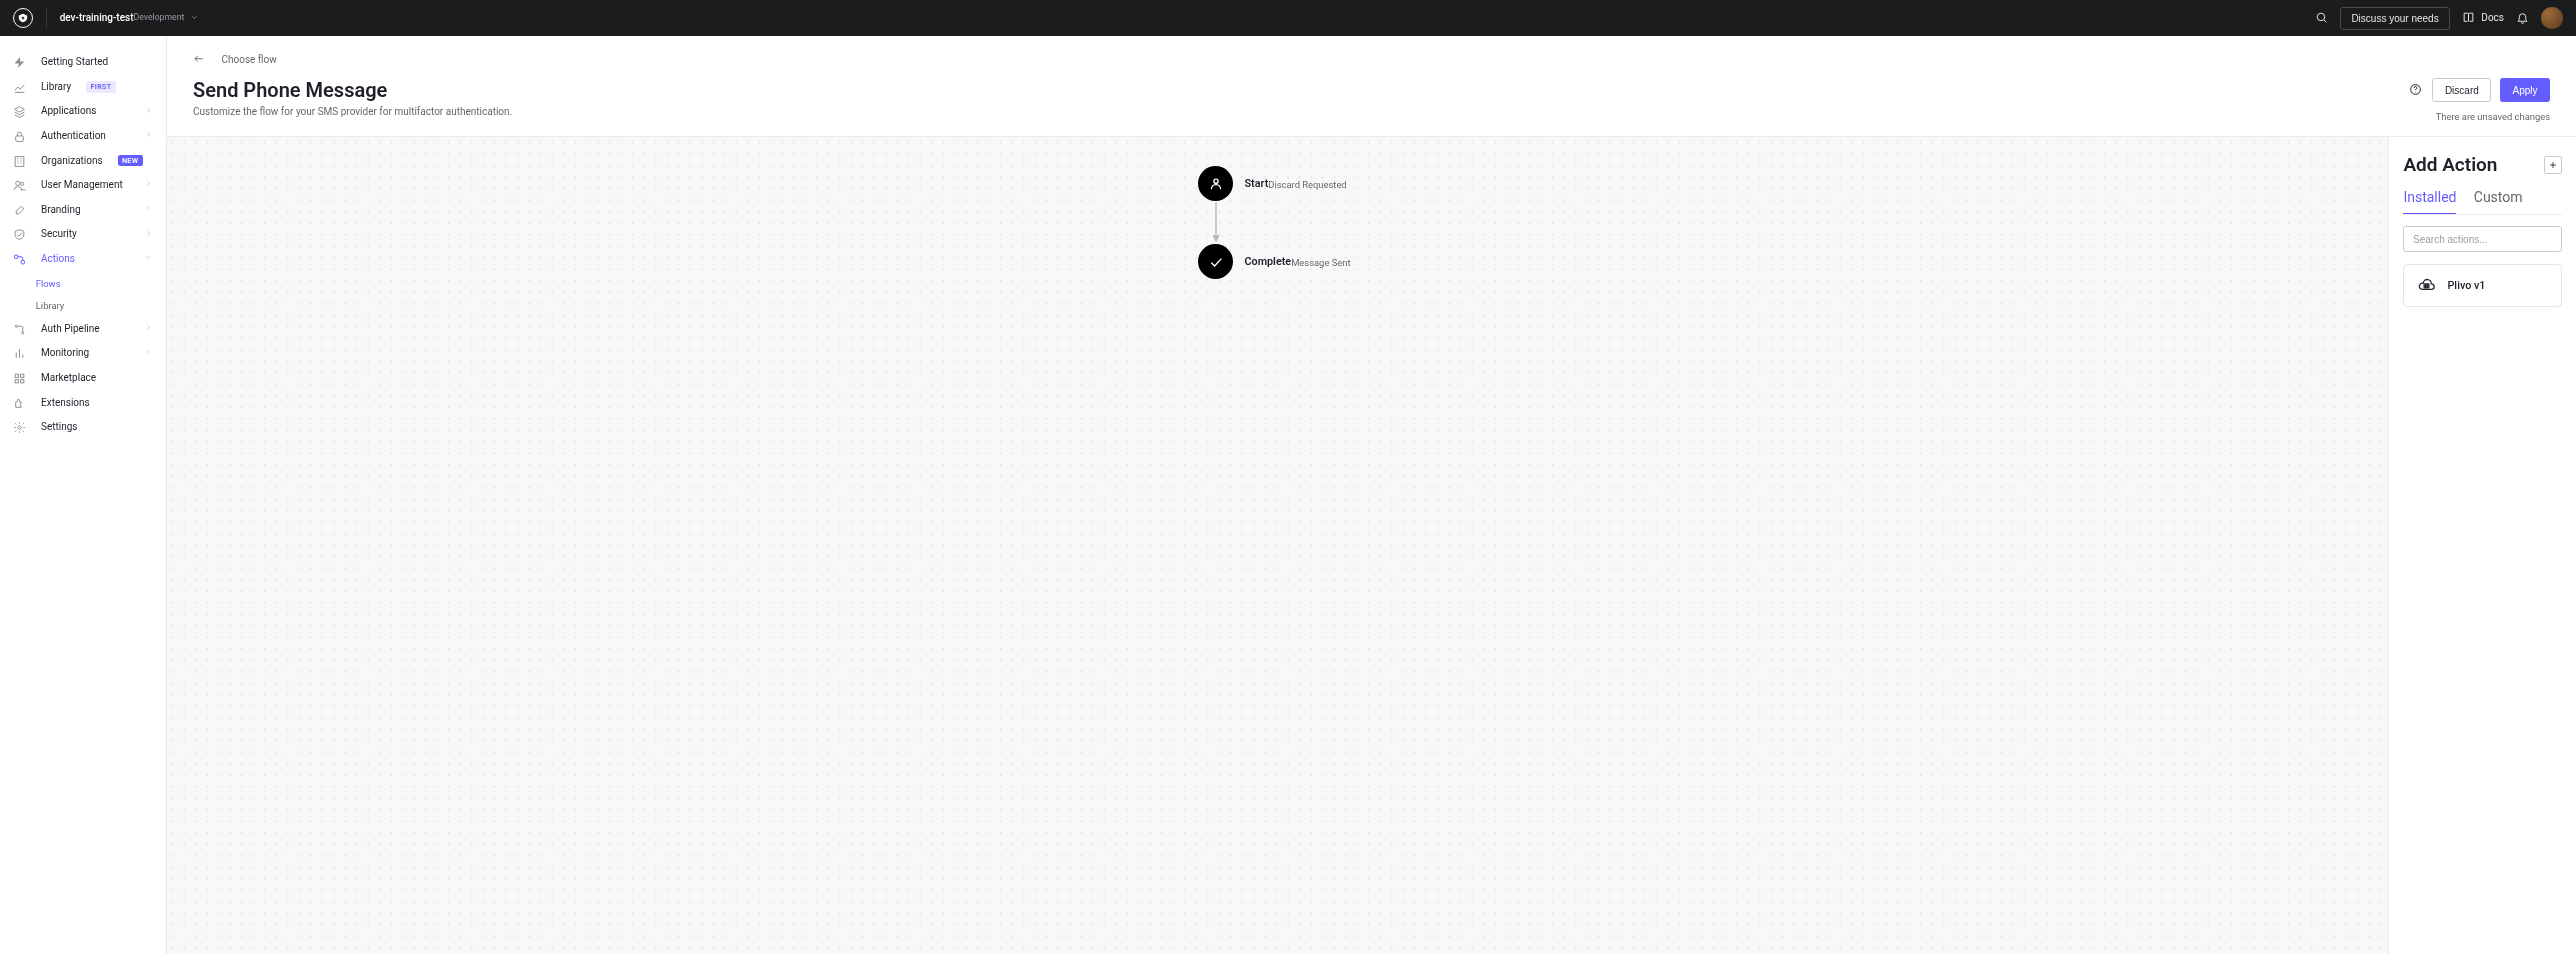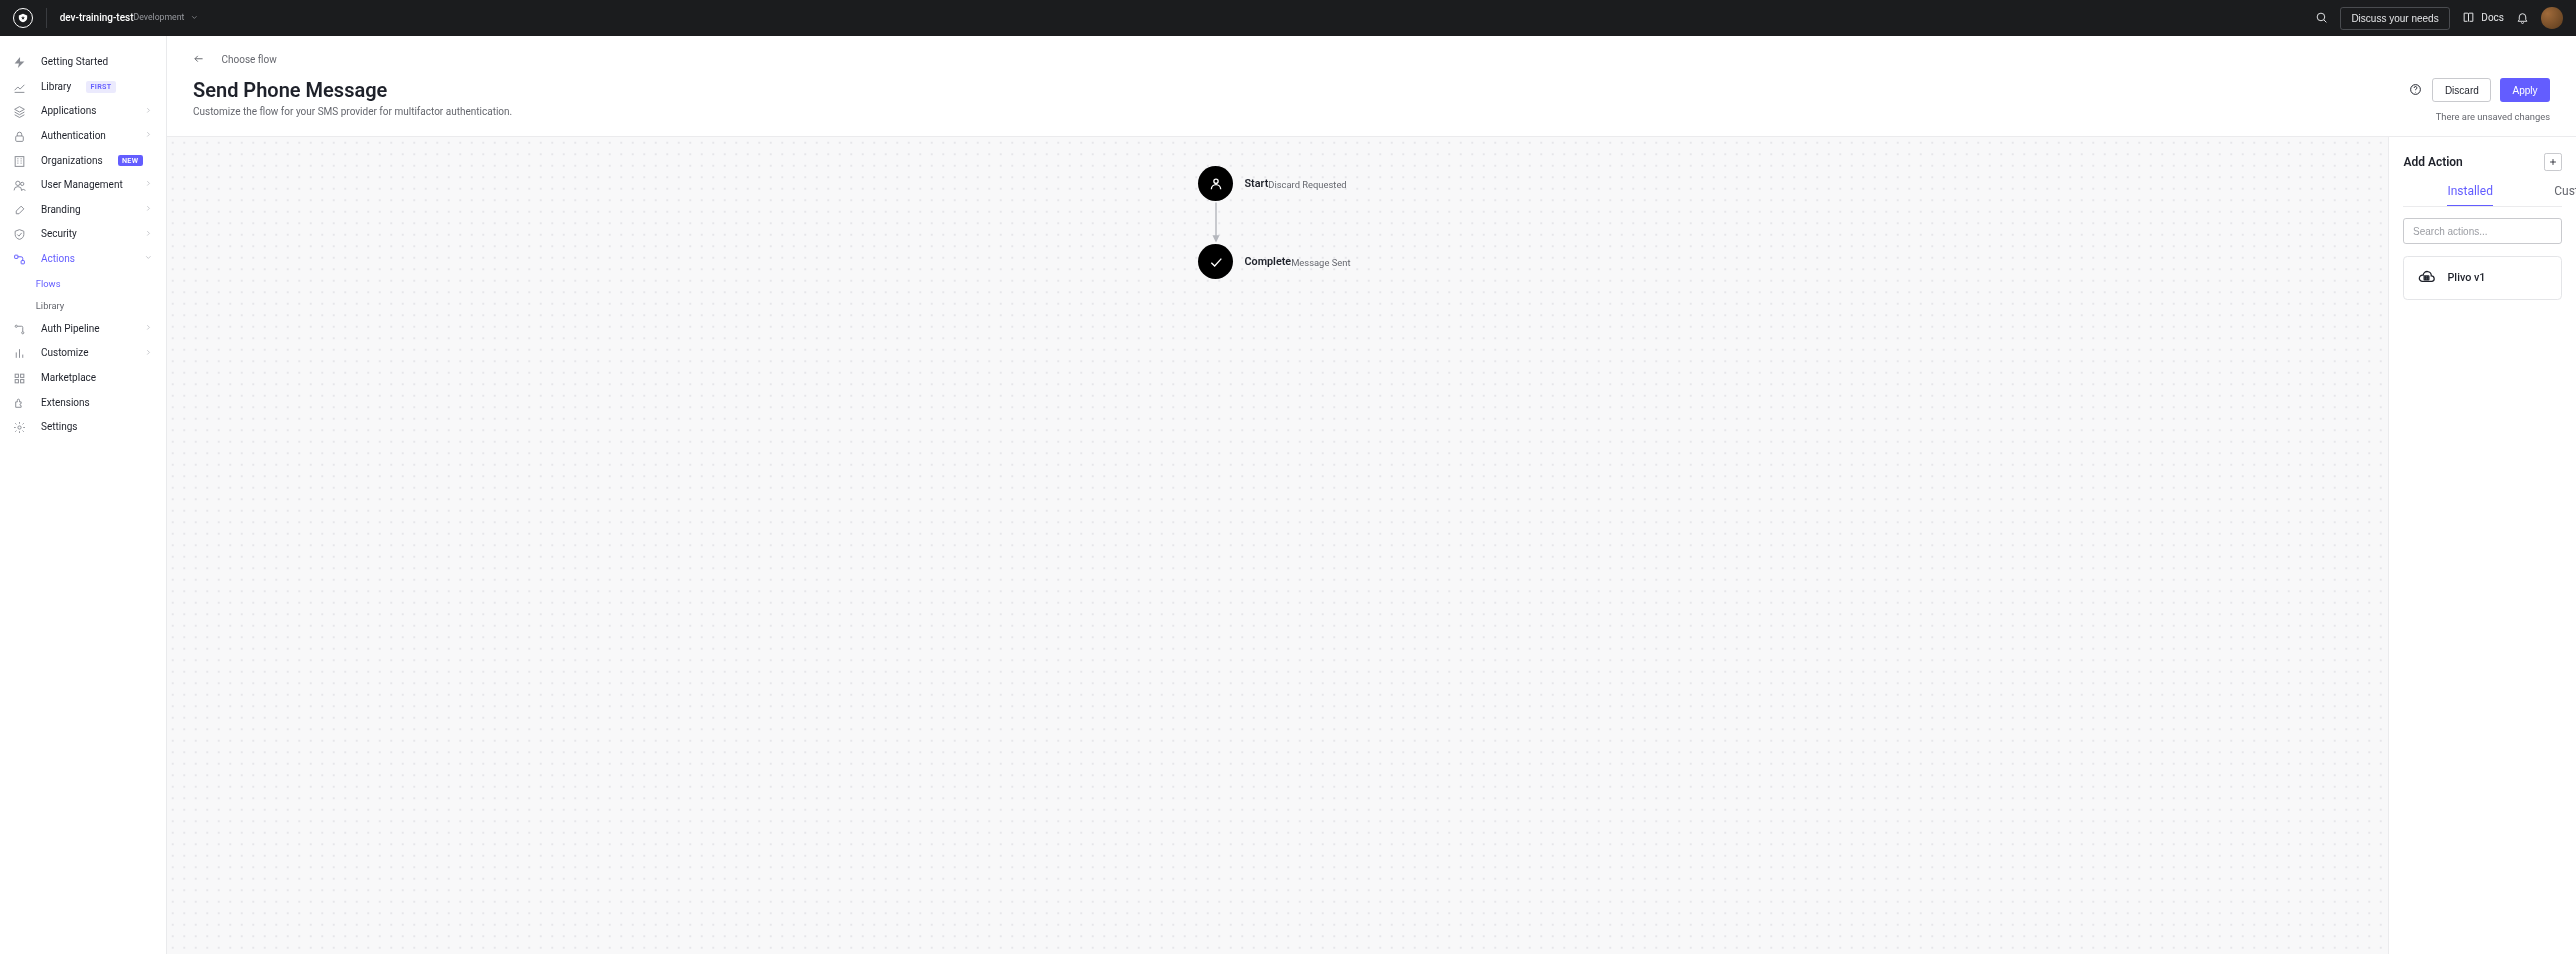--- a/index.html
+++ b/index.html
@@ -108,29 +108,29 @@
     .node-title { font-size: 10.8px; font-weight:600; }
     .node-sub { font-size: 9.4px; color: #65676e; margin-top: 1.4px; }
     .connector { height: 43px; display:flex; align-items:center; justify-content:center; margin-left: -124px;}
     .connector svg { width: 10px; height: 43px; }
 
     .panel {
       width: 188px; background:#fff; border-left: 0.7px solid #ebebed; padding: 16px 14.4px;
       flex-shrink: 0;
     }
     .panel-head { display:flex; align-items:center; justify-content: space-between; margin-bottom: 13px; }
-    .panel-title { font-size: 12px; font-weight: 600; }
+    .panel-title { font-size: 19px; font-weight: 600; }
     .add-btn {
       width: 17.3px; height:17.3px; border:0.7px solid #c9cace; border-radius:2.2px;
       display:flex; align-items:center; justify-content:center; cursor:pointer;
       background:#fff;
     }
     .add-btn svg { width:10px; height:10px; stroke:#1e212a; stroke-width:2; fill:none; }
     .tabs { display:flex; gap: 17.3px; border-bottom: 0.7px solid #ebebed; margin-bottom: 11.5px; }
-    .tab { font-size: 12px; padding-bottom: 7.2px; cursor:pointer; color:#65676e; border-bottom: 1.4px solid transparent; margin-left: 44px; }
+    .tab { font-size: 14px; padding-bottom: 7.2px; cursor:pointer; color:#65676e; border-bottom: 1.4px solid transparent; }
     .tab.active { color:#635dff; border-bottom-color:#635dff; }
     .search {
       width:100%; border:0.7px solid #c9cace; border-radius:2.9px; padding:6.5px 8.7px;
       font-size:10px; margin-bottom: 11.5px; color:#1e212a;
     }
     .search::placeholder { color:#9b9da3; }
     .action-card {
       display:flex; align-items:center; gap: 10px; border:0.7px solid #e4e5e8;
       border-radius:4.3px; padding: 10px 11.5px; cursor:pointer;
     }
@@ -321,21 +321,21 @@
           </svg></span>
     </div>
     <div class="nav-item">
       <span class="nav-icon">
           <svg viewBox="0 0 24 24">
             <line x1="6" y1="20" x2="6" y2="10"></line>
             <line x1="12" y1="20" x2="12" y2="4"></line>
             <line x1="18" y1="20" x2="18" y2="14"></line>
           </svg>
         </span>
-      <span>Customize</span>
+      <span>Monitoring</span>
       <span class="chevron"><svg viewBox="0 0 24 24">
             <polyline points="9 6 15 12 9 18"></polyline>
           </svg></span>
     </div>
     <div class="nav-item">
       <span class="nav-icon">
           <svg viewBox="0 0 24 24">
             <rect x="4" y="4" width="6" height="6"></rect>
             <rect x="14" y="4" width="6" height="6"></rect>
             <rect x="4" y="14" width="6" height="6"></rect>

